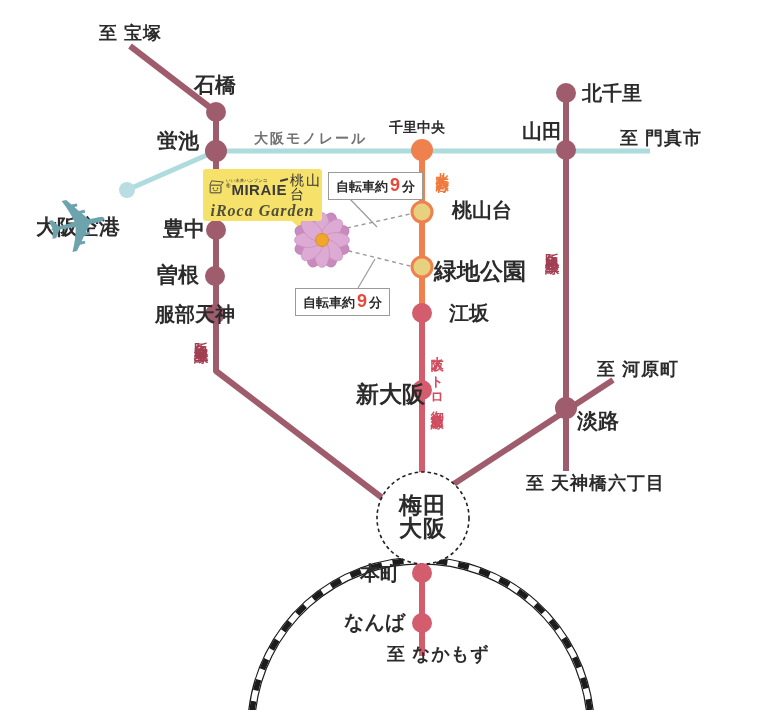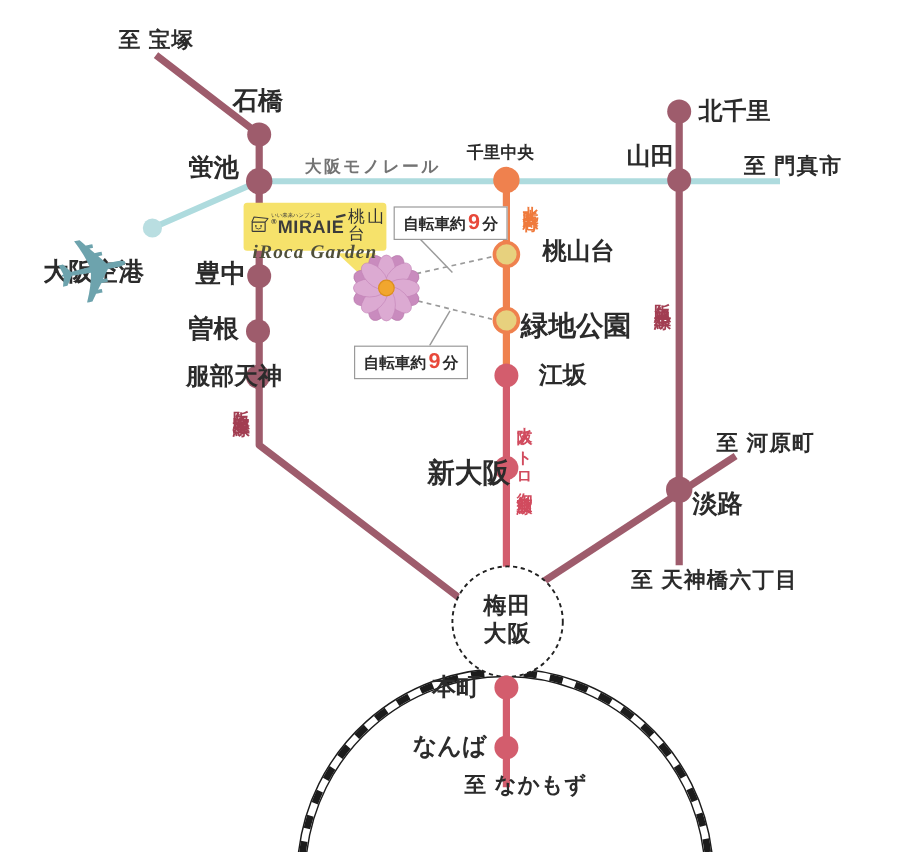--- a/index.html
+++ b/index.html
@@ -12,28 +12,28 @@
   .dest{font-size:18px;letter-spacing:1px;}
   .st21{font-size:21px;}
   .st20{font-size:20px;}
   .st19{font-size:23px;}
   .st18{font-size:14px;}
   .vert{writing-mode:vertical-rl;text-orientation:upright;letter-spacing:2px;}
   .monorail-name{font-size:14px;color:#737373;letter-spacing:2px;}
   .tkz-text{color:#a23e52;font-size:14px;}
   .kok-text{color:#ef7a3c;font-size:13px;}
   .mid-text{color:#d14b5e;font-size:13px;}
-  .hub-label{width:92px;text-align:center;font-size:19px;line-height:23px;letter-spacing:1px;}
+  .hub-label{width:92px;text-align:center;font-size:23px;line-height:23px;letter-spacing:1px;}
   .bike-box{
     position:absolute;background:#fff;border:1px solid #9a9a9a;
     padding:2px 7px 3px 7px;font-size:13px;font-weight:bold;white-space:nowrap;
   }
   .bike-num{font-size:18px;color:#e8483a;margin:0 2px;}
   .bubble{
-    position:absolute;left:203px;top:169px;width:119px;height:40px;
+    position:absolute;left:203px;top:169px;width:119px;height:52px;
     background:#f6e26b;border-radius:3px;
   }
   .logo-row{display:flex;align-items:center;margin:4px 0 0 5px;}
   .brand-wrap{margin-left:2px;}
   .tagline{font-size:5px;line-height:5px;color:#3b3b3b;font-weight:normal;letter-spacing:0;transform:scale(.9);transform-origin:left;}
   .brand-line{display:flex;align-items:flex-end;}
   .reg{font-size:6px;font-weight:bold;color:#3b3b3b;margin-right:1px;align-self:flex-start;}
   .brand{font-size:15px;font-weight:bold;color:#3b3b3b;letter-spacing:.5px;line-height:14px;position:relative;}
   .e-accent{position:absolute;right:-1px;top:-4px;width:8px;height:2px;background:#3b3b3b;transform:rotate(-14deg);}
   .logo-momoyama{font-size:14px;color:#333;letter-spacing:2px;margin-left:3px;font-weight:500;line-height:14px;}

